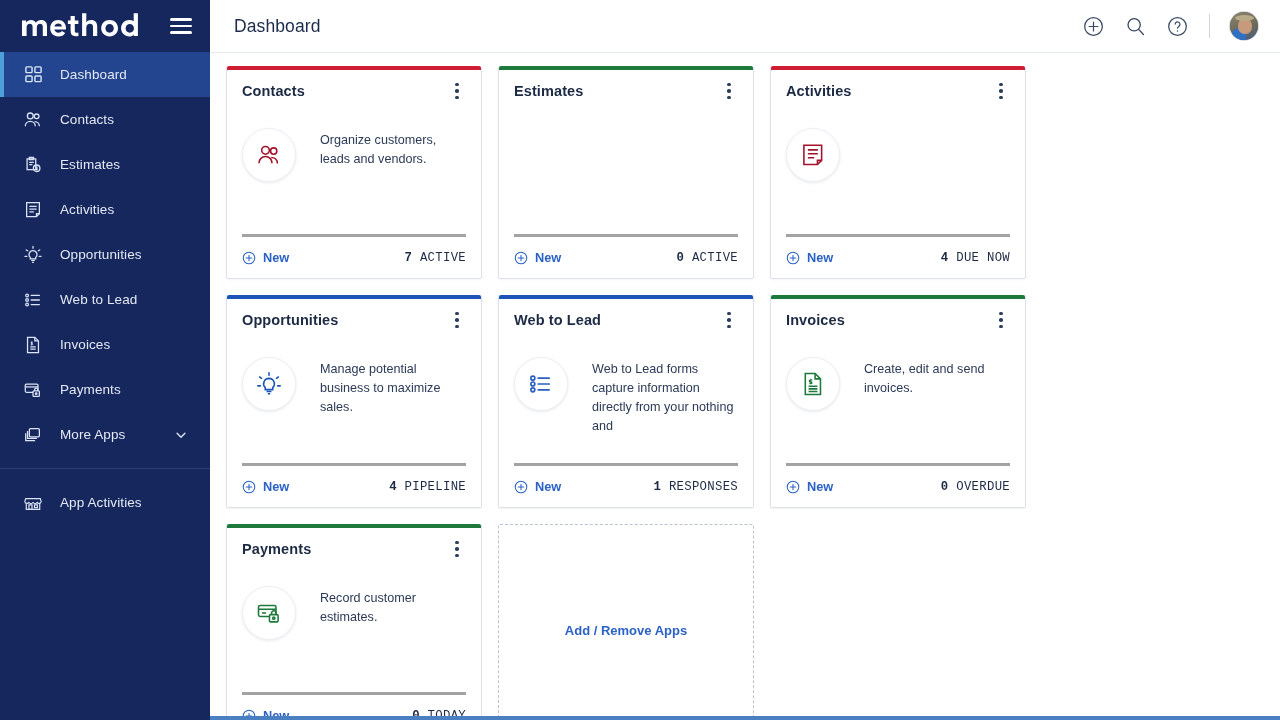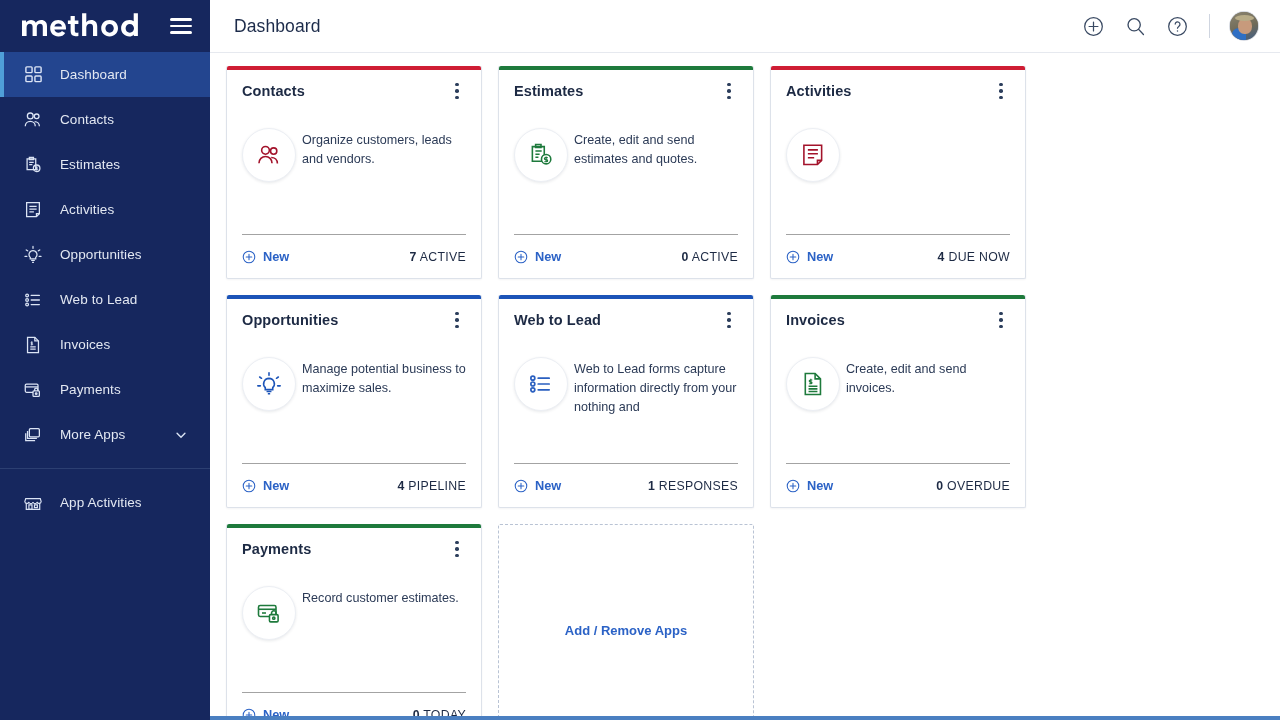--- a/index.html
+++ b/index.html
@@ -82,36 +82,36 @@
   }
   .card .accent { height: 4px; width: 100%; border-radius: 2px 2px 0 0; }
   .card-body { padding: 0 15px; display: flex; flex-direction: column; flex: 1 1 auto; }
   .card-head {
     height: 42px; display: flex; align-items: center; justify-content: space-between;
   }
   .card-title { font-size: 14.5px; font-weight: bold; color: #1d2a44; letter-spacing: .1px; }
   .kebab { width: 18px; height: 22px; display: flex; flex-direction: column; align-items: center; justify-content: center; gap: 3px; cursor: pointer; }
   .kebab i { width: 3.5px; height: 3.5px; border-radius: 50%; background: #2c3e5c; display: block; }
 
-  .card-main { display: flex; gap: 6px; padding: 16px 0 0 0; flex: 1 1 auto; }
+  .card-main { display: flex; gap: 24px; padding: 16px 0 0 0; flex: 1 1 auto; }
   .circle-ico {
     width: 54px; height: 54px; flex: 0 0 54px; border-radius: 50%;
     background: #fff; border: 1px solid #eceff4;
     display: flex; align-items: center; justify-content: center;
     box-shadow: 0 1px 3px rgba(30,40,60,.10);
   }
   .card-desc { font-size: 12.6px; line-height: 1.5; color: #2b3a56; padding-top: 3px; }
 
   .card-foot {
     height: 44px; margin-top: auto;
-    border-top: 1px solid #a3a3a3;
+    border-top: 3px solid #a3a3a3;
     display: flex; align-items: center; justify-content: space-between;
   }
   .new-link { display: flex; align-items: center; gap: 7px; color: #2b62c6; font-size: 12.8px; font-weight: bold; cursor: pointer; }
-  .count { font-size: 12.3px; color: #1d2a44; letter-spacing: .3px; }
+  .count { font-size: 12.3px; color: #1d2a44; letter-spacing: .3px; font-family: Liberation Mono, monospace; }
   .count b { font-weight: bold; }
   .count span { font-weight: normal; }
 
   .card-expanded { height: 213px; }
 
   .addremove {
     width: 256px; height: 213px;
     border: 1px dashed #b9c3d4; border-radius: 2px;
     display: flex; align-items: center; justify-content: center;
     color: #2b62c6; font-size: 13px; font-weight: bold; cursor: pointer;
@@ -362,32 +362,20 @@
         <div class="card card-expanded">
           <div class="accent" style="background:#1e7a3c"></div>
           <div class="card-body">
             <div class="card-head">
               <span class="card-title">Estimates</span>
               <span class="kebab">
                   <i></i>
                   <i></i>
                   <i></i>
                 </span>
-            </div>
-            <div class="card-main">
-              <span class="circle-ico">
-                <svg width="28" height="28" viewBox="0 0 24 24" fill="none" stroke="#1e7a3c" stroke-width="1.35">
-                  <path d="M4.6 4.8h10.2v12.6H4.6z"></path>
-                    <path d="M7.4 3h4.6v2.6H7.4z"></path>
-                  <path d="M7.2 8.6h5.4M7.2 11.4h3.6M7.2 14h2.6"></path>
-                  <circle cx="16.4" cy="15.6" r="4" fill="#fff"></circle>
-                  <path d="M16.4 13.2v4.8M17.8 14.2h-2a.9.9 0 000 1.8h1a.9.9 0 010 1.8h-2" stroke-width="1"></path>
-                </svg>
-              </span>
-              <span class="card-desc">Create, edit and send estimates and quotes.</span>
             </div>
             <div class="card-foot">
               <span class="new-link">
                 <svg width="14" height="14" viewBox="0 0 16 16" fill="none" stroke="#2b62c6" stroke-width="1.2">
                   <circle cx="8" cy="8" r="6.6"></circle>
                     <path d="M8 4.8v6.4M4.8 8h6.4" stroke-linecap="round"></path>
                 </svg>
                 <span>New</span>
               </span>
               <span class="count">

